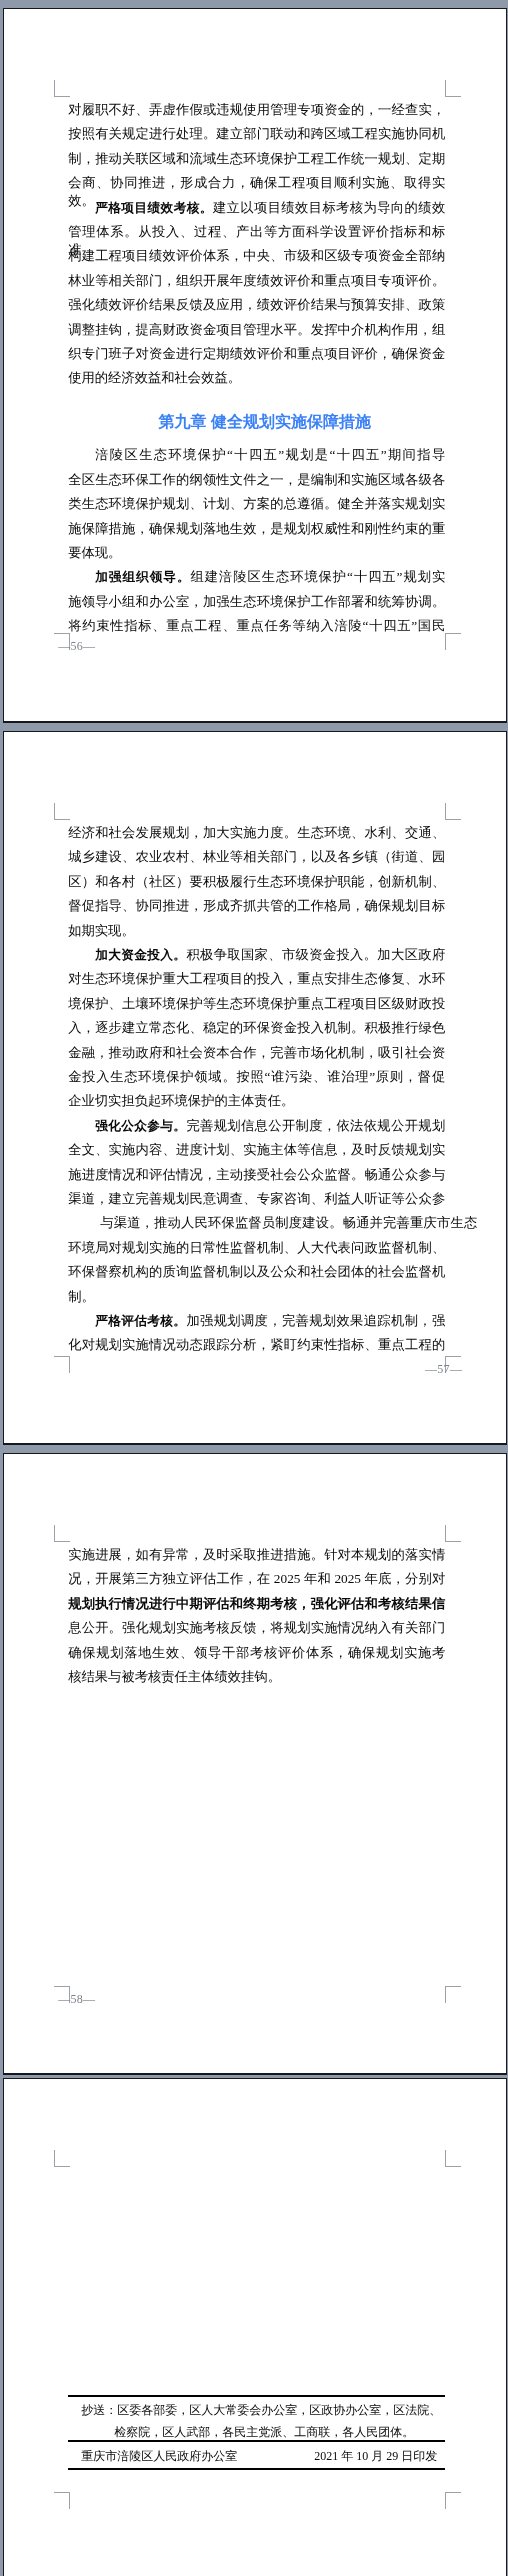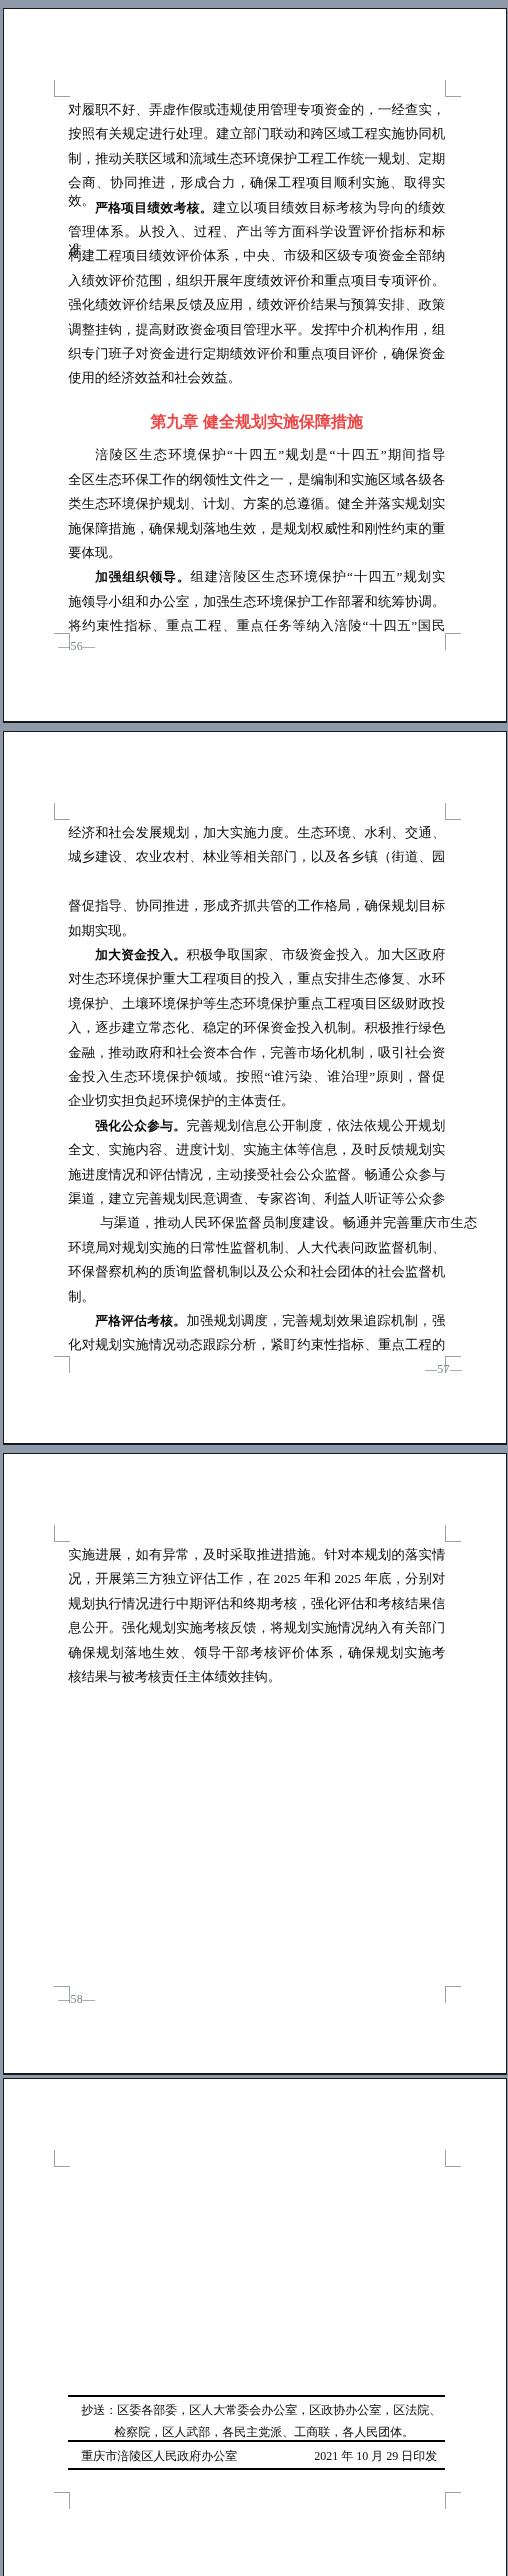--- a/index.html
+++ b/index.html
@@ -33,24 +33,24 @@
     color:#0a0a0a;
     text-align:justify;
     text-align-last:justify;
     white-space:normal;
     letter-spacing:0;
   }
   .line.short{text-align-last:left}
   .line.ind{padding-left:27px;width:350px;box-sizing:content-box}
   .line b{font-weight:bold;font-family:"Liberation Sans","DejaVu Sans",sans-serif;font-size:12.7px}
   .heading{
-    position:absolute;left:64px;width:377px;
+    position:absolute;left:72px;width:377px;
     text-align:center;text-align-last:center;
     font-family:"Liberation Sans","DejaVu Sans",sans-serif;
-    font-weight:bold;font-size:16px;line-height:23px;color:#ef4444;
+    font-weight:bold;font-size:16px;line-height:23px;color:#3b82f6;
   }
 
   
   .mk{position:absolute;width:14.6px;height:16px;border:0 solid #9ba1a9}
   .mk.tl,.mk.tr{border-left-width:0.6px;border-bottom-width:0.6px}
   .mk.bl{border-top-width:0.6px;border-right-width:0.6px}
   .mk.br{border-top-width:0.6px;border-left-width:0.6px}
   .mk.tl,.mk.bl{left:50px}
   .mk.tr,.mk.br{left:441px}
   .mk.t{top:71px}
@@ -99,21 +99,21 @@
     <span class="mk bl b"></span>
     <span class="mk br b"></span>
     <div class="textlayer">
         <div class="line" style="top: 92px;">对履职不好、弄虚作假或违规使用管理专项资金的，一经查实，</div>
         <div class="line" style="top: 116px;">按照有关规定进行处理。建立部门联动和跨区域工程实施协同机</div>
         <div class="line" style="top: 141px;">制，推动关联区域和流域生态环境保护工程工作统一规划、定期</div>
         <div class="line short" style="top: 165px;">会商、协同推进，形成合力，确保工程项目顺利实施、取得实效。</div>
         <div class="line ind" style="top: 190px;"><b>严格项目绩效考核。</b>建立以项目绩效目标考核为导向的绩效</div>
         <div class="line" style="top: 214px;">管理体系。从投入、过程、产出等方面科学设置评价指标和标准，</div>
         <div class="line" style="top: 238px;">构建工程项目绩效评价体系，中央、市级和区级专项资金全部纳</div>
-        <div class="line" style="top: 263px;">入绩效评价范围，组织开展年度绩效评价和重点项目专项评价。</div>
+        <div class="line" style="top: 263px;">林业等相关部门，组织开展年度绩效评价和重点项目专项评价。</div>
         <div class="line" style="top: 287px;">强化绩效评价结果反馈及应用，绩效评价结果与预算安排、政策</div>
         <div class="line" style="top: 336px;">织专门班子对资金进行定期绩效评价和重点项目评价，确保资金</div>
         <div class="line" style="top: 312px;">调整挂钩，提高财政资金项目管理水平。发挥中介机构作用，组</div>
         <div class="line short" style="top: 360px;">使用的经济效益和社会效益。</div>
         <div class="heading" style="top: 401px;">第九章  健全规划实施保障措施</div>
         <div class="line ind" style="top: 437px;">涪陵区生态环境保护“十四五”规划是“十四五”期间指导</div>
         <div class="line" style="top: 462px;">全区生态环保工作的纲领性文件之一，是编制和实施区域各级各</div>
         <div class="line" style="top: 486px;">类生态环境保护规划、计划、方案的总遵循。健全并落实规划实</div>
         <div class="line" style="top: 511px;">施保障措施，确保规划落地生效，是规划权威性和刚性约束的重</div>
         <div class="line short" style="top: 535px;">要体现。</div>
@@ -125,20 +125,21 @@
   </div>
 
   <div class="page page2">
     <span class="mk tl t"></span>
     <span class="mk tr t"></span>
     <span class="mk bl b"></span>
     <span class="mk br b"></span>
     <div class="textlayer">
         <div class="line" style="top: 92px;">经济和社会发展规划，加大实施力度。生态环境、水利、交通、</div>
         <div class="line" style="top: 116px;">城乡建设、农业农村、林业等相关部门，以及各乡镇（街道、园</div>
+        <div class="line" style="top: 141px;">区）和各村（社区）要积极履行生态环境保护职能，创新机制、</div>
         <div class="line" style="top: 165px;">督促指导、协同推进，形成齐抓共管的工作格局，确保规划目标</div>
         <div class="line short" style="top: 190px;">如期实现。</div>
         <div class="line ind" style="top: 214px;"><b>加大资金投入。</b>积极争取国家、市级资金投入。加大区政府</div>
         <div class="line" style="top: 238px;">对生态环境保护重大工程项目的投入，重点安排生态修复、水环</div>
         <div class="line" style="top: 263px;">境保护、土壤环境保护等生态环境保护重点工程项目区级财政投</div>
         <div class="line" style="top: 287px;">入，逐步建立常态化、稳定的环保资金投入机制。积极推行绿色</div>
         <div class="line" style="top: 312px;">金融，推动政府和社会资本合作，完善市场化机制，吸引社会资</div>
         <div class="line" style="top: 336px;">金投入生态环境保护领域。按照“谁污染、谁治理”原则，督促</div>
         <div class="line short" style="top: 360px;">企业切实担负起环境保护的主体责任。</div>
         <div class="line ind" style="top: 385px;"><b>强化公众参与。</b>完善规划信息公开制度，依法依规公开规划</div>
@@ -156,21 +157,21 @@
   </div>
 
   <div class="page page3">
     <span class="mk tl t"></span>
     <span class="mk tr t"></span>
     <span class="mk bl b"></span>
     <span class="mk br b"></span>
     <div class="textlayer">
         <div class="line" style="top: 92px;">实施进展，如有异常，及时采取推进措施。针对本规划的落实情</div>
         <div class="line" style="top: 116px;">况，开展第三方独立评估工作，在 2025 年和 2025 年底，分别对</div>
-        <div class="line" style="top: 141px;">规划执行情况进行中期评估和终期考核，强化评估和考核结果信</div>
+        <div class="line" style="top: 141px; font-weight: bold;">规划执行情况进行中期评估和终期考核，强化评估和考核结果信</div>
         <div class="line" style="top: 165px;">息公开。强化规划实施考核反馈，将规划实施情况纳入有关部门</div>
         <div class="line" style="top: 190px;">确保规划落地生效、领导干部考核评价体系，确保规划实施考</div>
         <div class="line short" style="top: 214px;">核结果与被考核责任主体绩效挂钩。</div>
       </div>
     <div class="pnum left">—58—</div>
   </div>
 
   <div class="page page4">
     <span class="mk tl t"></span>
     <span class="mk tr t"></span>

